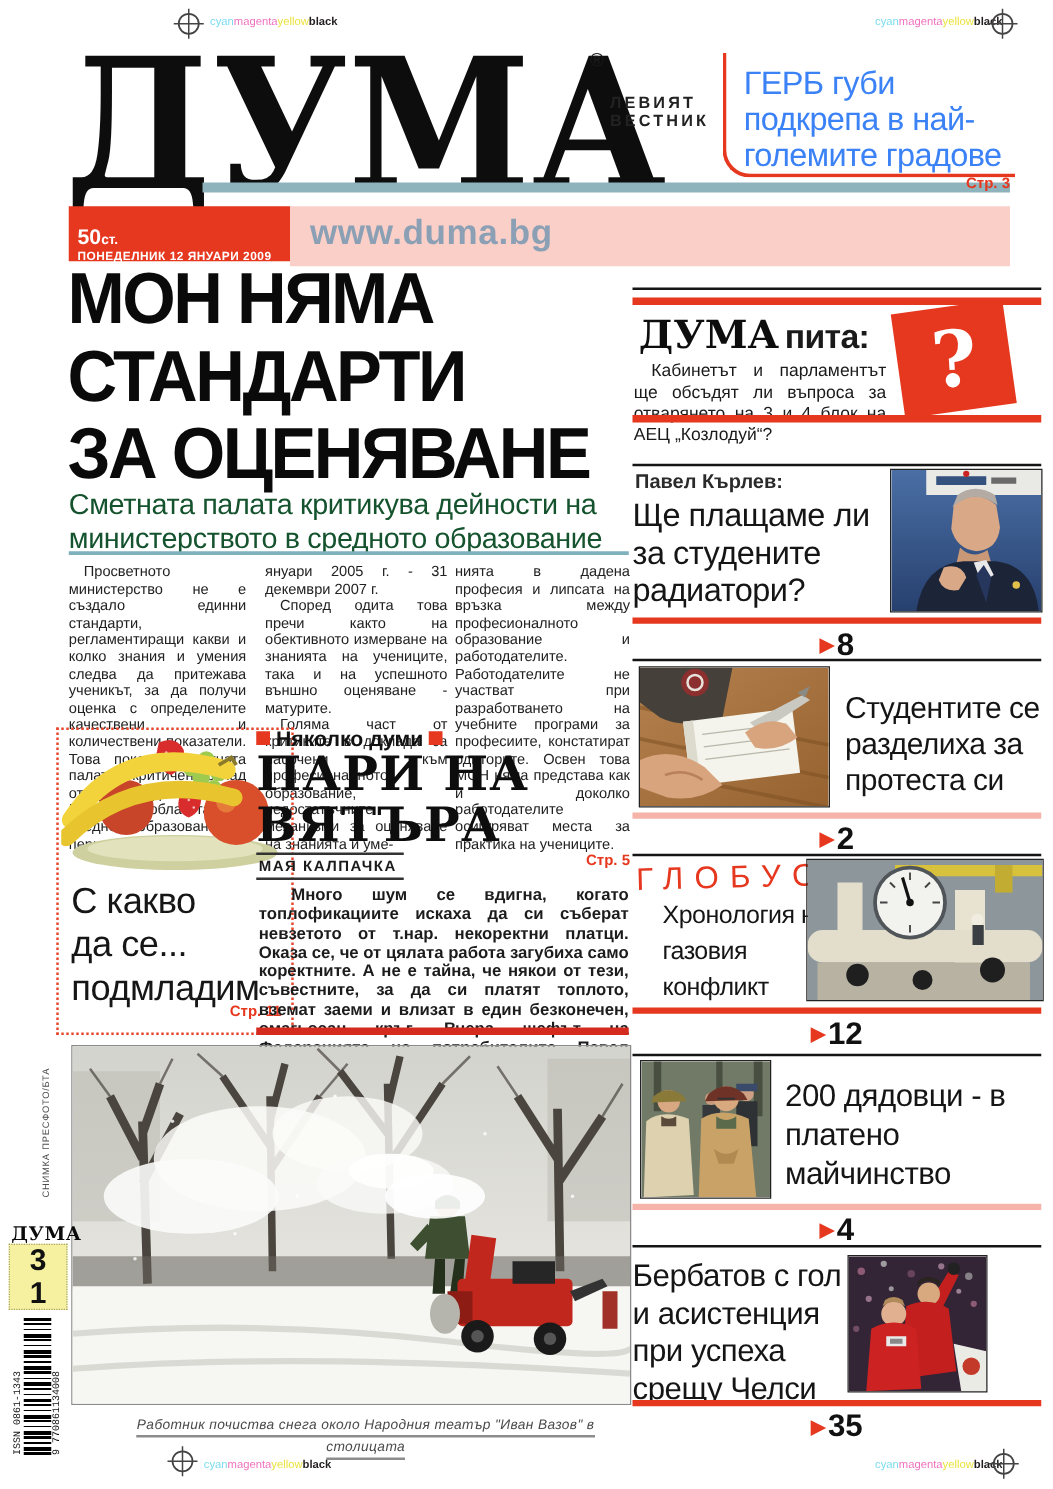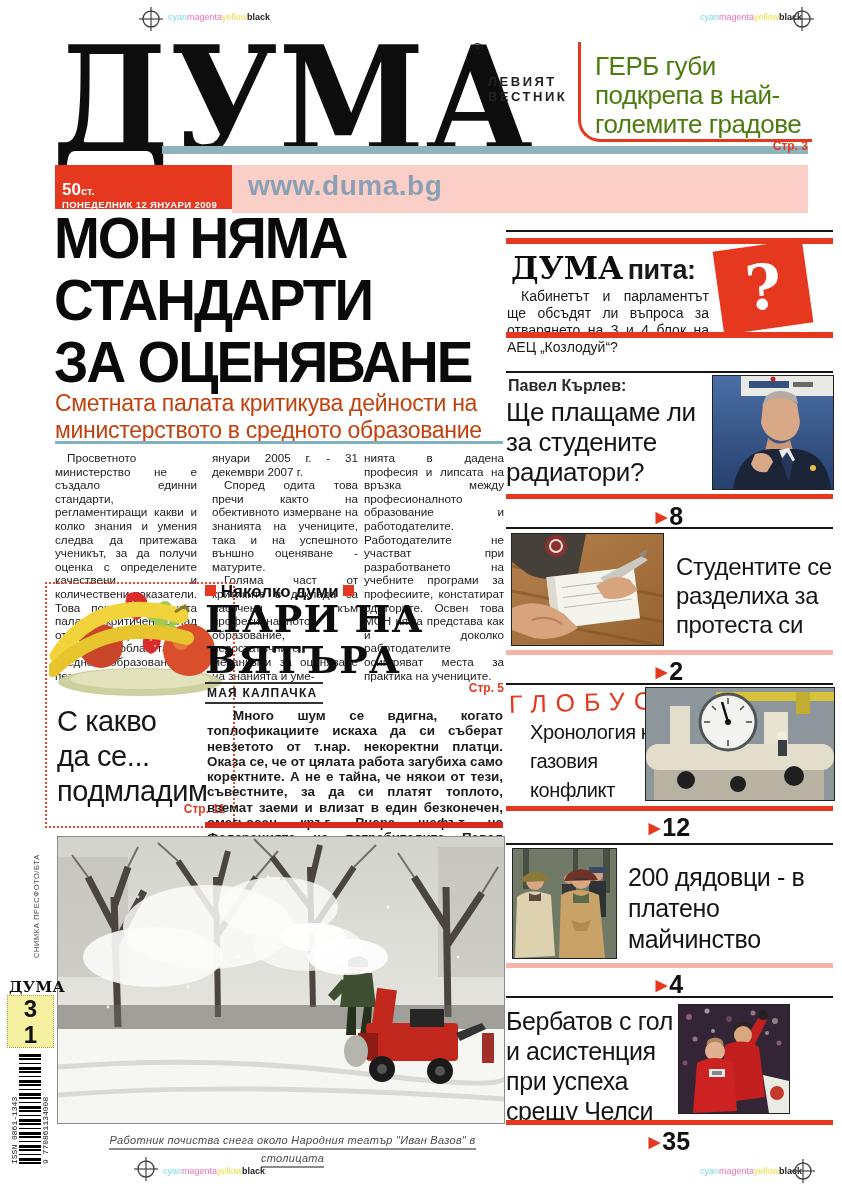--- a/index.html
+++ b/index.html
@@ -21,27 +21,27 @@
   #date-bar{background:#e6371f;color:#fff;padding:17px 7px;box-sizing:border-box;}
   #date-bar .price{font-weight:900;font-size:17px;line-height:15px;}
   #date-bar .price small{font-size:11px;font-weight:900;}
   #date-bar .dl{font-weight:700;font-size:9.5px;line-height:11px;letter-spacing:.4px;}
   #pink-bar{background:#f9cfc8;}
   #site-url{font-weight:700;font-size:28px;color:#8ba0b4;letter-spacing:.5px;}
 
   
   #gerb-box{border-left:3px solid #e6371f;border-bottom:3px solid #e6371f;border-radius:0 0 0 22px;
         padding:10px 4px 6px 14px;box-sizing:border-box;}
-  #gerb-box .hl{font-size:26px;line-height:29px;letter-spacing:-.5px;color:#4d7c0f;}
+  #gerb-box .hl{font-size:26px;line-height:29px;letter-spacing:-.5px;color:#3b82f6;}
   .pageref{color:#e6371f;font-weight:700;font-size:12px;text-align:right;}
 
   
   .lead-hl{font-weight:900;font-size:55px;line-height:62px;letter-spacing:-2px;color:#0a0a0a;
         transform:scaleY(1.05);transform-origin:top left;white-space:nowrap;}
-  #lead-subhead{font-size:23px;line-height:27px;color:#c2410c;letter-spacing:-.3px;}
+  #lead-subhead{font-size:23px;line-height:27px;color:#14532d;letter-spacing:-.3px;}
   #lead-rule{height:3px;background:#7fb0bd;}
   .bodycol{font-size:11.7px;line-height:13.6px;text-align:justify;color:#222;}
   .bodycol p{margin:0;text-indent:12px;}
   .bodycol p.noind{text-indent:0;}
 
   
   .hrule{height:2px;background:#151515;}
   .redline{height:5px;background:#e6371f;}
   .pinkline{height:5px;background:#f5b3aa;}
   .marker{text-align:center;font-weight:900;font-size:25px;color:#111;}

